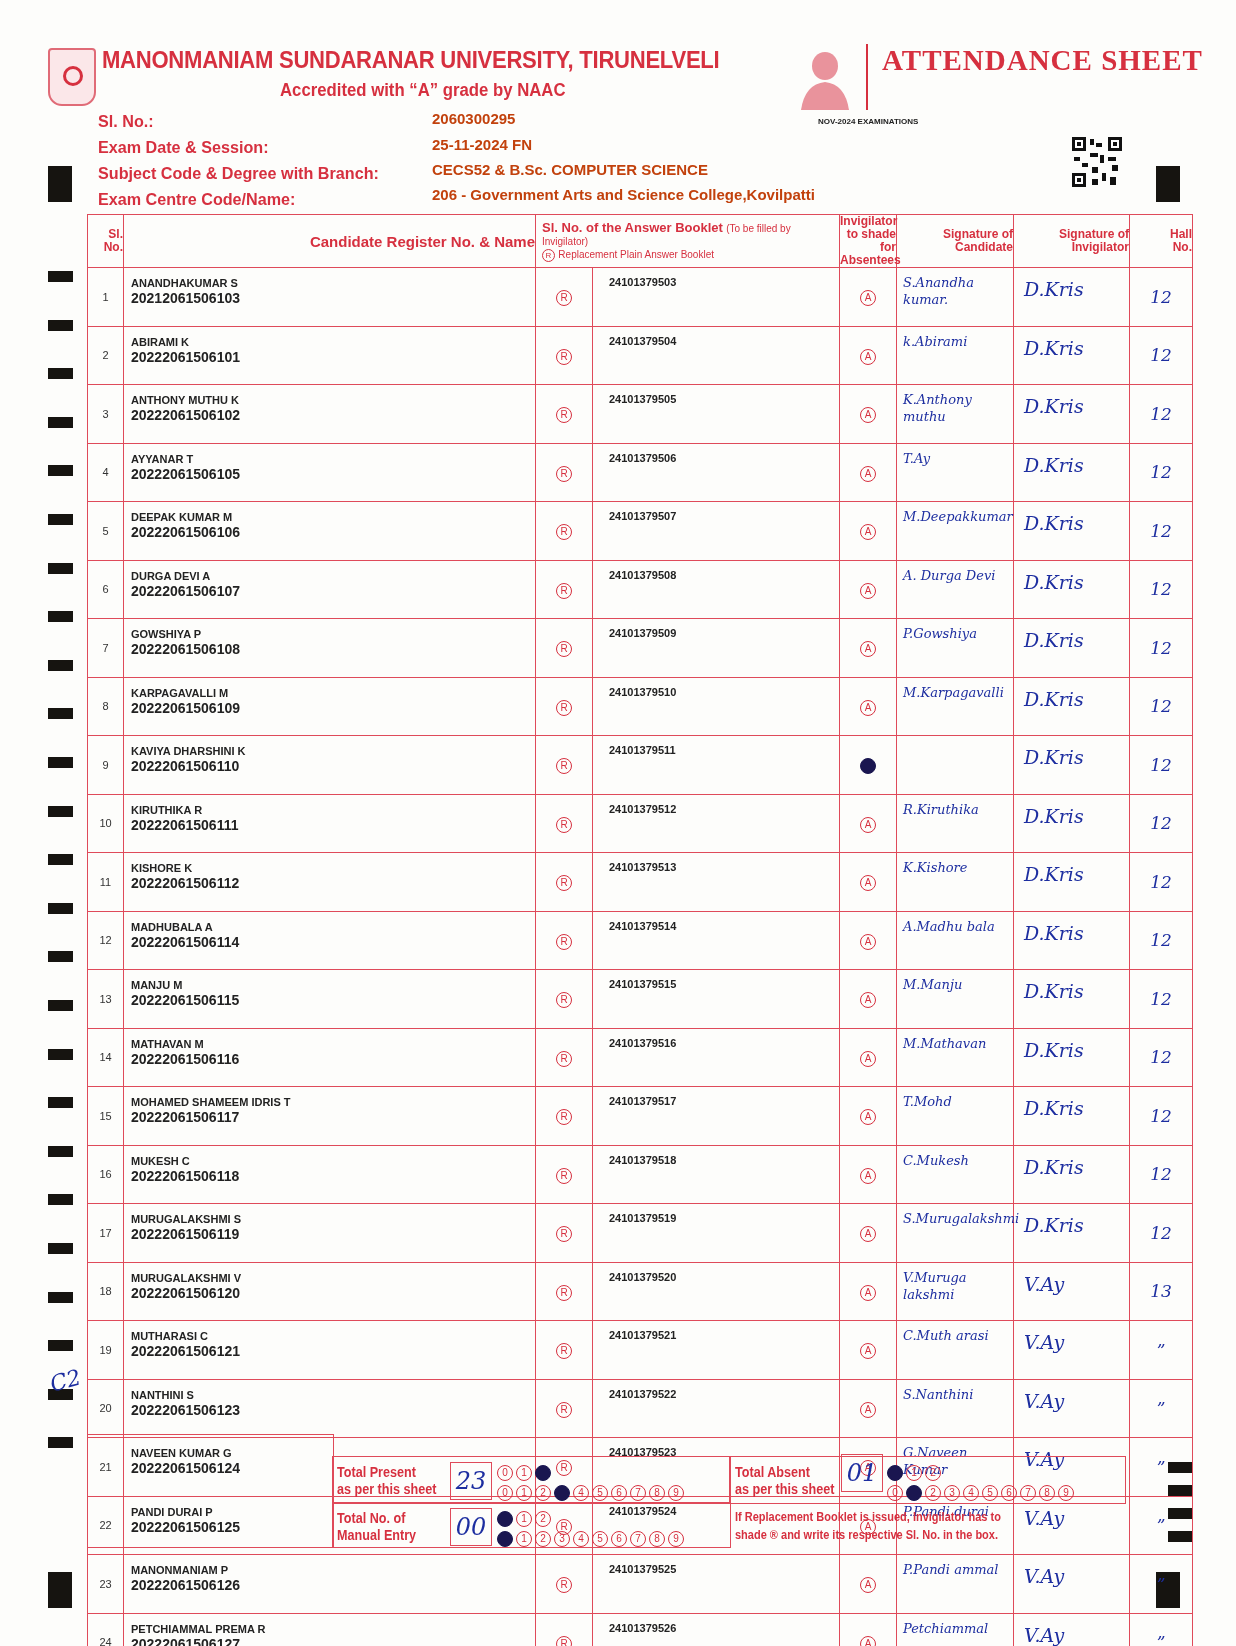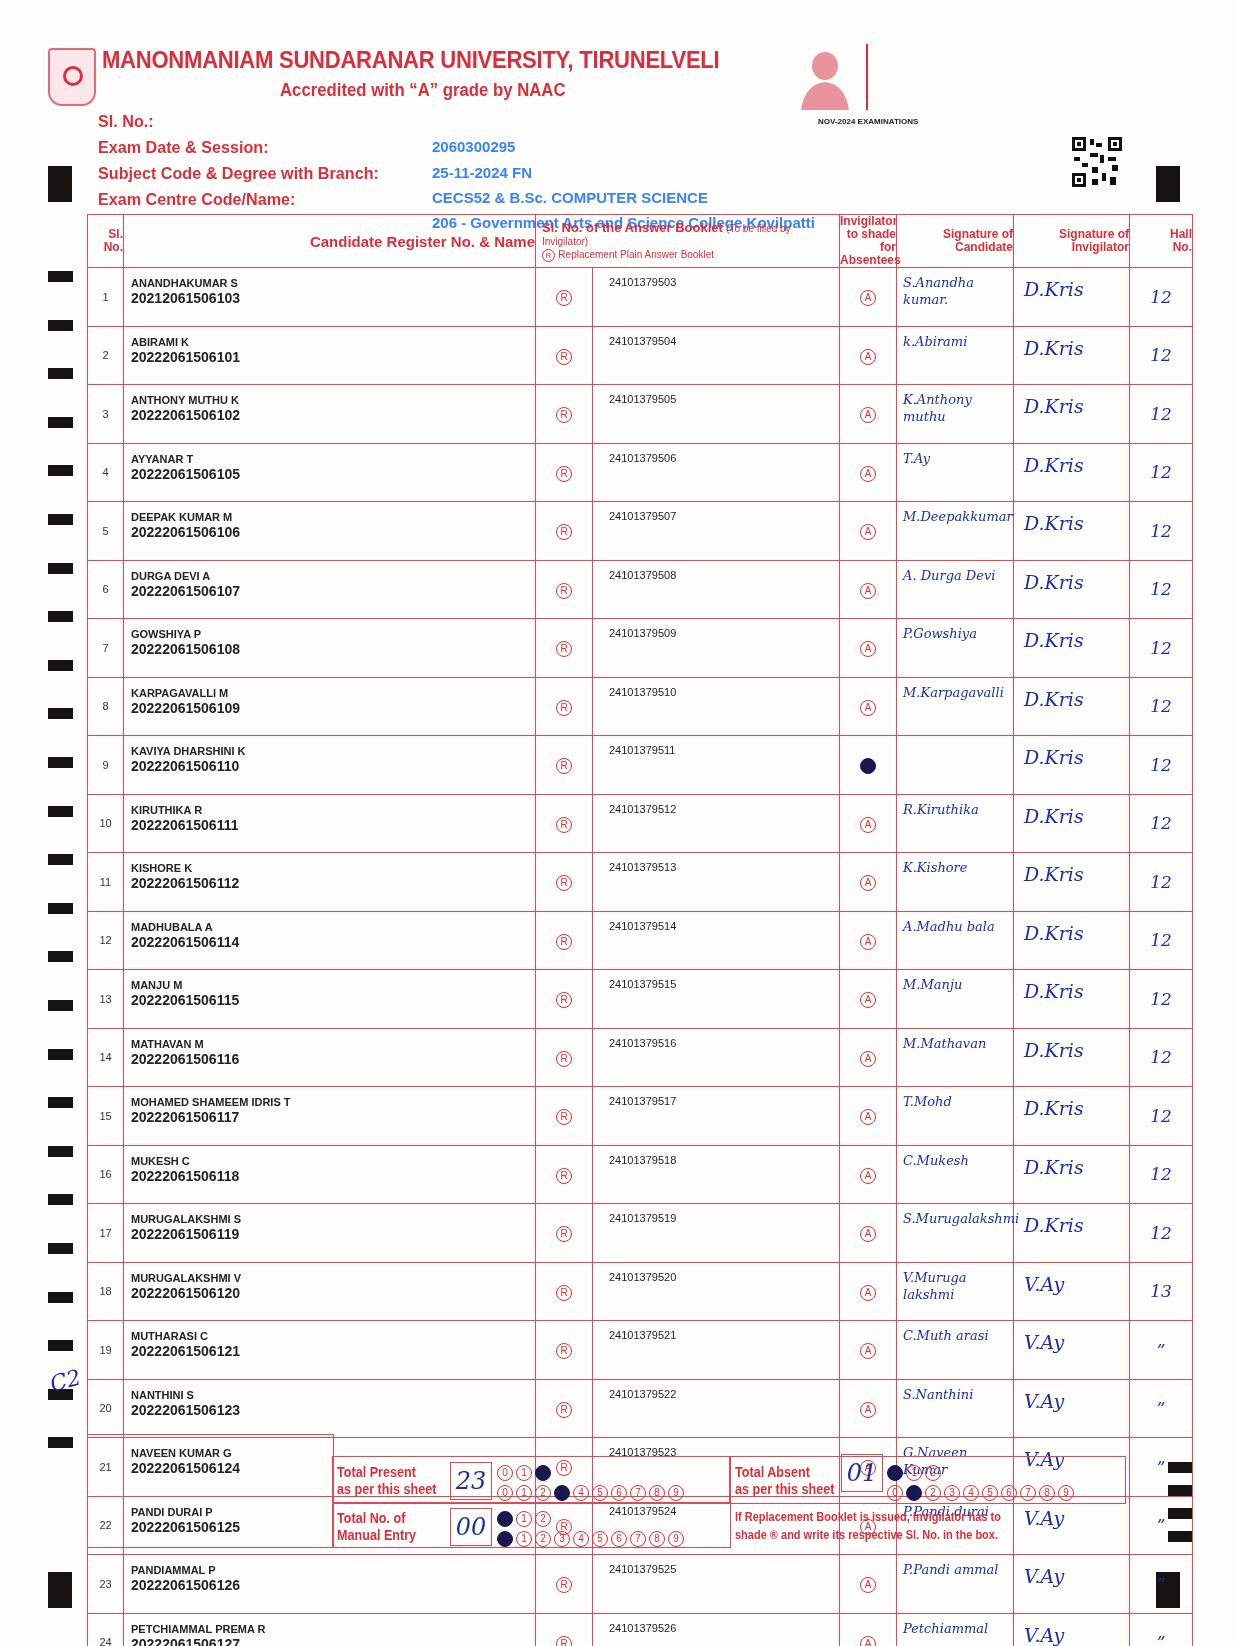--- a/index.html
+++ b/index.html
@@ -10,34 +10,34 @@
   .logo { position:absolute; left:48px; top:48px; width:44px; height:54px; border:2px solid #e06b77; border-radius:4px 4px 14px 14px; background:#fbe7e9; }
   .logo:after { content:""; position:absolute; left:13px; top:16px; width:14px; height:14px; border-radius:50%; border:3px solid #d6303f; }
   .univ { left:102px; top:46px; font-size:24px; font-weight:bold; color:#d6303f; letter-spacing:-0.3px; transform:scaleX(0.92); transform-origin:left; white-space:nowrap; }
   .accr { left:280px; top:80px; font-size:18px; font-weight:bold; color:#d6303f; transform:scaleX(0.93); transform-origin:left; white-space:nowrap; }
   .portrait { left:795px; top:46px; width:60px; height:64px; }
   .vline { left:866px; top:44px; width:2px; height:66px; background:#d6303f; }
   .cc-title { left:882px; top:44px; font-family:"Liberation Serif", serif; font-weight:bold; font-size:29px; line-height:32px; color:#d6303f; letter-spacing:1px; white-space:nowrap; }
   .nov { left:818px; top:117px; font-size:8px; font-weight:bold; color:#222; }
   .qr { left:1072px; top:137px; width:50px; height:50px; }
   .meta-label { left:98px; font-size:17px; font-weight:bold; color:#d6303f; white-space:nowrap; transform:scaleX(0.95); transform-origin:left; }
-  .meta-val { left:432px; font-size:15px; font-weight:bold; color:#3b82f6; white-space:nowrap;margin-top:28px; }
+  .meta-val { left:432px; font-size:15px; font-weight:bold; color:#c2410c; white-space:nowrap; }
   table.main { position:absolute; left:87px; top:214px; width:1105px; border-collapse:collapse; table-layout:fixed; }
   table.main td, table.main th { border:1.3px solid #df4a5a; padding:0; }
   table.main th { color:#d6303f; font-weight:bold; height:36px; font-size:12px; line-height:13px; vertical-align:middle; text-align:right; }
   th .sub { font-weight:normal; font-size:10px; }
   tr.row td { height:47.5px; vertical-align:top; }
   td.sl { text-align:center; vertical-align:middle !important; font-size:11px; color:#333; }
   td.cand { padding-left:7px !important; }
   .cname { font-size:11px; font-weight:bold; margin-top:9px; color:#222; }
   .creg { font-size:14px; font-weight:bold; margin-top:1px; color:#222; }
   td.rcell, td.acell { text-align:center; vertical-align:middle !important; }
   .circ { display:inline-block; width:14px; height:14px; border:1.3px solid #d6303f; border-radius:50%; color:#d6303f; font-size:10px; line-height:14px; text-align:center; }
   .circ.filled { background:#1a1650; border-color:#1a1650; color:transparent; }
-  td.booklet { font-size:11px; font-weight:normal; padding:8px 0 0 16px !important; color:#222; }
+  td.booklet { font-size:11px; font-weight:bold; padding:8px 0 0 16px !important; color:#222; }
   .hand { font-family:"DejaVu Serif", serif; font-style:italic; color:#1d2ea0; }
   td.csig { font-size:13px; padding:6px 4px 0 6px !important; line-height:17px; }
   td.isig { font-size:19px; padding:10px 0 0 10px !important; }
   td.hall { font-size:17px; text-align:center; vertical-align:middle !important; }
   .bottom { position:absolute; left:87px; top:1434px; width:1105px; height:112px; }
   .bbar { position:absolute; left:245px; top:0; width:860px; height:22px; background:#d9313f; color:#fff; font-weight:bold; font-size:15px; text-align:center; line-height:22px; }
   .bbox { position:absolute; border:1.3px solid #df4a5a; }
   .blabel { position:absolute; color:#d6303f; font-weight:bold; font-size:14px; line-height:17px; transform:scaleX(0.9); transform-origin:left; white-space:nowrap; }
   .vbox { position:absolute; width:40px; height:36px; border:1.3px solid #df4a5a; }
   .vbox span { display:block; font-size:24px; text-align:center; line-height:36px; }
@@ -89,20 +89,21 @@
 
 <div class="logo"></div>
 <div class="abs univ">MANONMANIAM SUNDARANAR UNIVERSITY, TIRUNELVELI</div>
 <div class="abs accr">Accredited with “A” grade by NAAC</div>
 <svg class="abs portrait" viewBox="0 0 60 64">
   <ellipse cx="30" cy="20" rx="13" ry="14" fill="#e9939c"></ellipse>
   <path d="M6 64 Q10 38 30 36 Q50 38 54 64 Z" fill="#e9939c"></path>
 </svg>
 <div class="abs vline"></div>
 <div class="abs cc-title">
+  <div>ATTENDANCE SHEET</div>
 </div>
 <div class="abs nov">NOV-2024 EXAMINATIONS</div>
 <svg class="abs qr" viewBox="0 0 25 25">
   <rect x="0" y="0" width="7" height="7" fill="#111"></rect>
     <rect x="1.5" y="1.5" width="4" height="4" fill="#fff"></rect>
     <rect x="2.5" y="2.5" width="2" height="2" fill="#111"></rect>
   <rect x="18" y="0" width="7" height="7" fill="#111"></rect>
     <rect x="19.5" y="1.5" width="4" height="4" fill="#fff"></rect>
     <rect x="20.5" y="2.5" width="2" height="2" fill="#111"></rect>
   <rect x="0" y="18" width="7" height="7" fill="#111"></rect>
@@ -441,21 +442,21 @@
         <td class="rcell"><span class="circ">R</span></td>
         <td class="booklet">24101379524</td>
         <td class="acell"><span class="circ">A</span></td>
         <td class="csig hand">P.Pandi durai</td>
         <td class="isig hand">V.Ay</td>
         <td class="hall hand">”</td>
       </tr>
       <tr class="row">
         <td class="sl">23</td>
         <td class="cand">
-          <div class="cname">PANDIAMMAL P</div>
+          <div class="cname">MANONMANIAM P</div>
           <div class="creg">20222061506126</div>
         </td>
         <td class="rcell"><span class="circ">R</span></td>
         <td class="booklet">24101379525</td>
         <td class="acell"><span class="circ">A</span></td>
         <td class="csig hand">P.Pandi ammal</td>
         <td class="isig hand">V.Ay</td>
         <td class="hall hand">”</td>
       </tr>
       <tr class="row">

